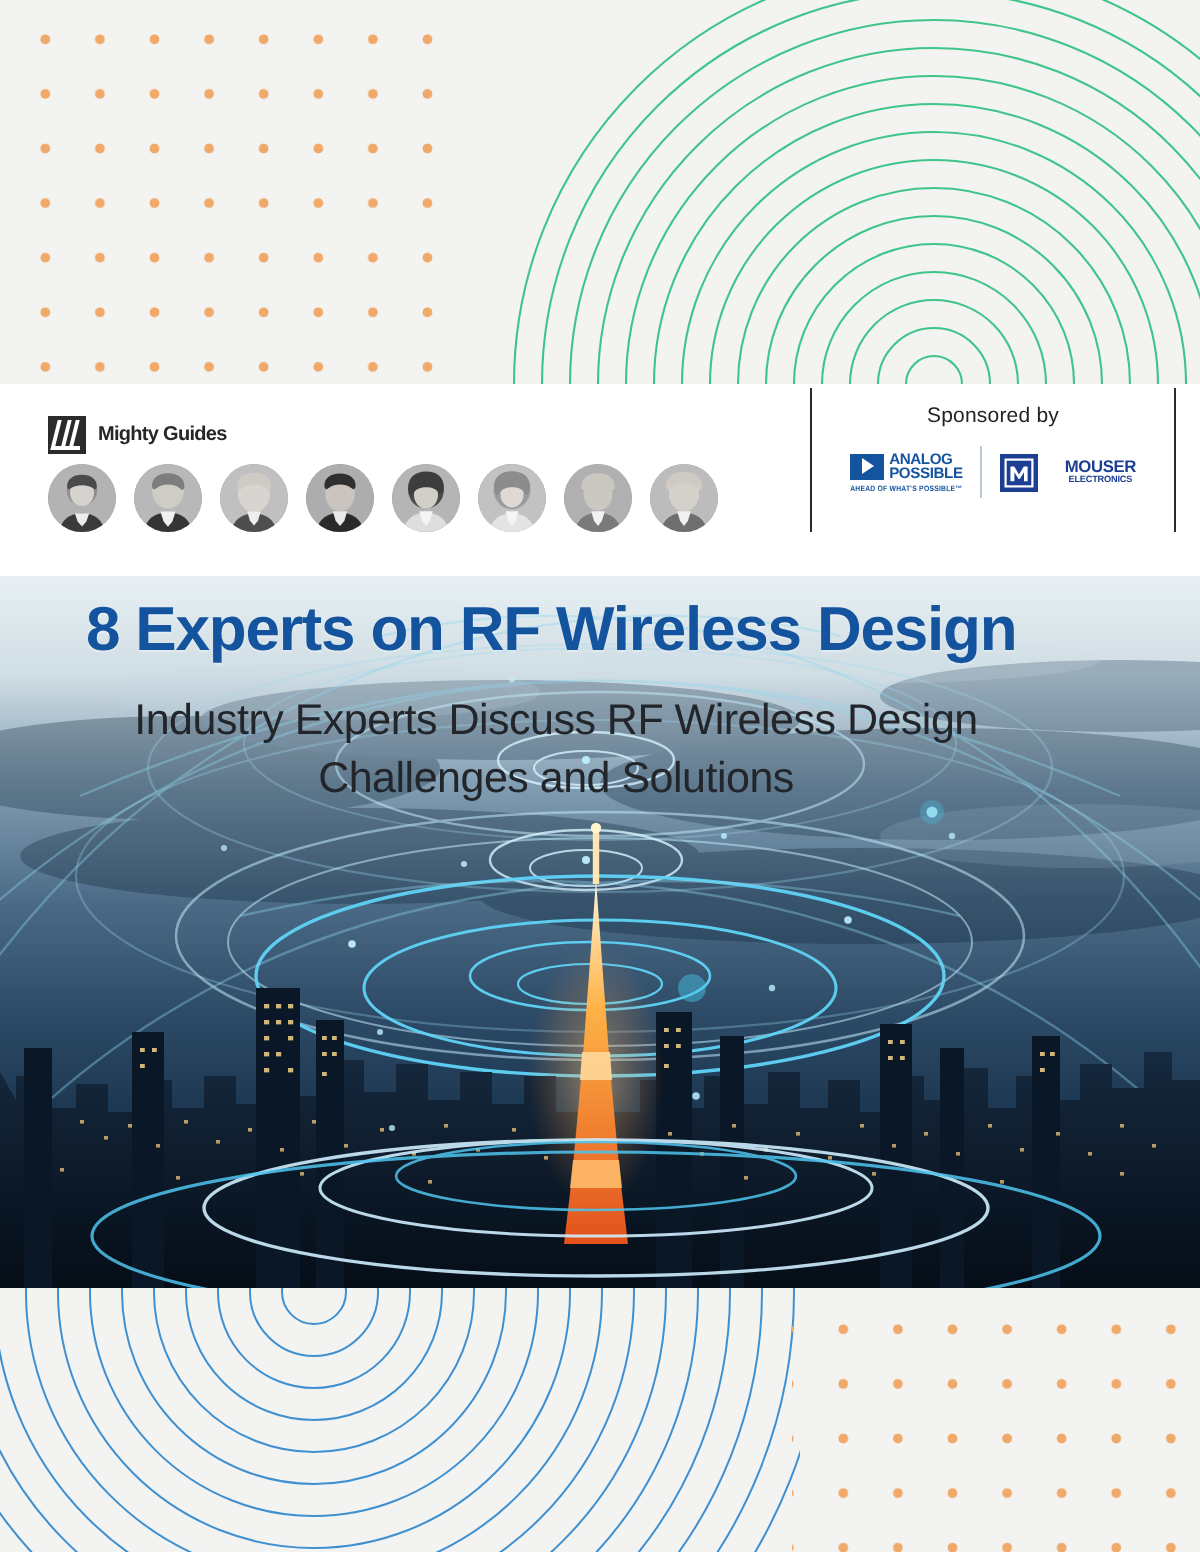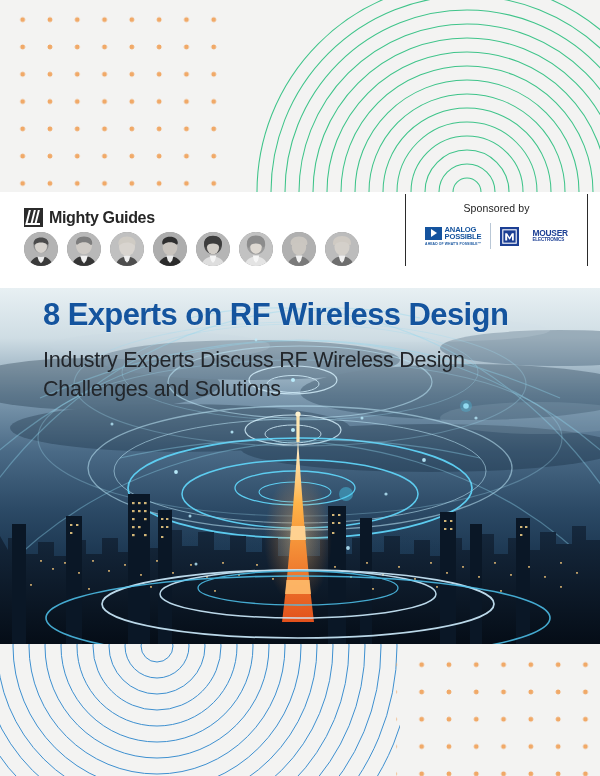--- a/index.html
+++ b/index.html
@@ -77,21 +77,21 @@
   .brand-mark i:nth-child(2) { left: 7.6px; }
   .brand-mark i:nth-child(3) { left: 12.0px; }
   .brand-mark b {
     position: absolute;
     left: 2.5px; bottom: 2.3px;
     width: 13px; height: 2.2px;
     background: #ffffff;
     display: block;
   }
   .brand-name {
-    font-size: 16px;
+    font-size: 10px;
     font-weight: 600;
     color: #262626;
     letter-spacing: -0.35px;
     white-space: nowrap;
   }
 
   .avatars {
     position: absolute;
     left: 24px; top: 40px;
     display: flex;
@@ -169,21 +169,21 @@
     color: #14539e;
     letter-spacing: 0.12px;
     margin-top: 1.6px;
     margin-left: 0px;
     white-space: nowrap;
     transform: scaleY(1.15);
     transform-origin: left top;
   }
 
   
-  .mouser-logo { display:flex; align-items:center; gap: 13px; }
+  .mouser-logo { display:flex; align-items:center; gap: 13px; text-align: center; }
   .mouser-mark {
     width: 19px; height: 19px;
     background: #1c3f94;
     display:flex; align-items:center; justify-content:center;
     flex:none;
   }
   .mouser-mark svg { display:block; }
   .mouser-words { display:flex; flex-direction:column; line-height:1; }
   .mouser-words .m1 {
     font-weight: 700; font-size: 8.4px; color: #1c3f94; letter-spacing: -0.2px;
@@ -222,20 +222,21 @@
   }
   .cover-subtitle {
     font-size: 21.5px;
     font-weight: 400;
     color: #22262b;
     line-height: 1.33;
     margin: 0;
     padding-top: 14px;
     letter-spacing: -0.25px;
     max-width: 470px;
+    text-align: center;
   }
 
   
   .band-bottom {
     position: absolute;
     left: 0; top: 644px;
     width: 600px; height: 132px;
     background: #f3f3f2;
     overflow: hidden;
   }

